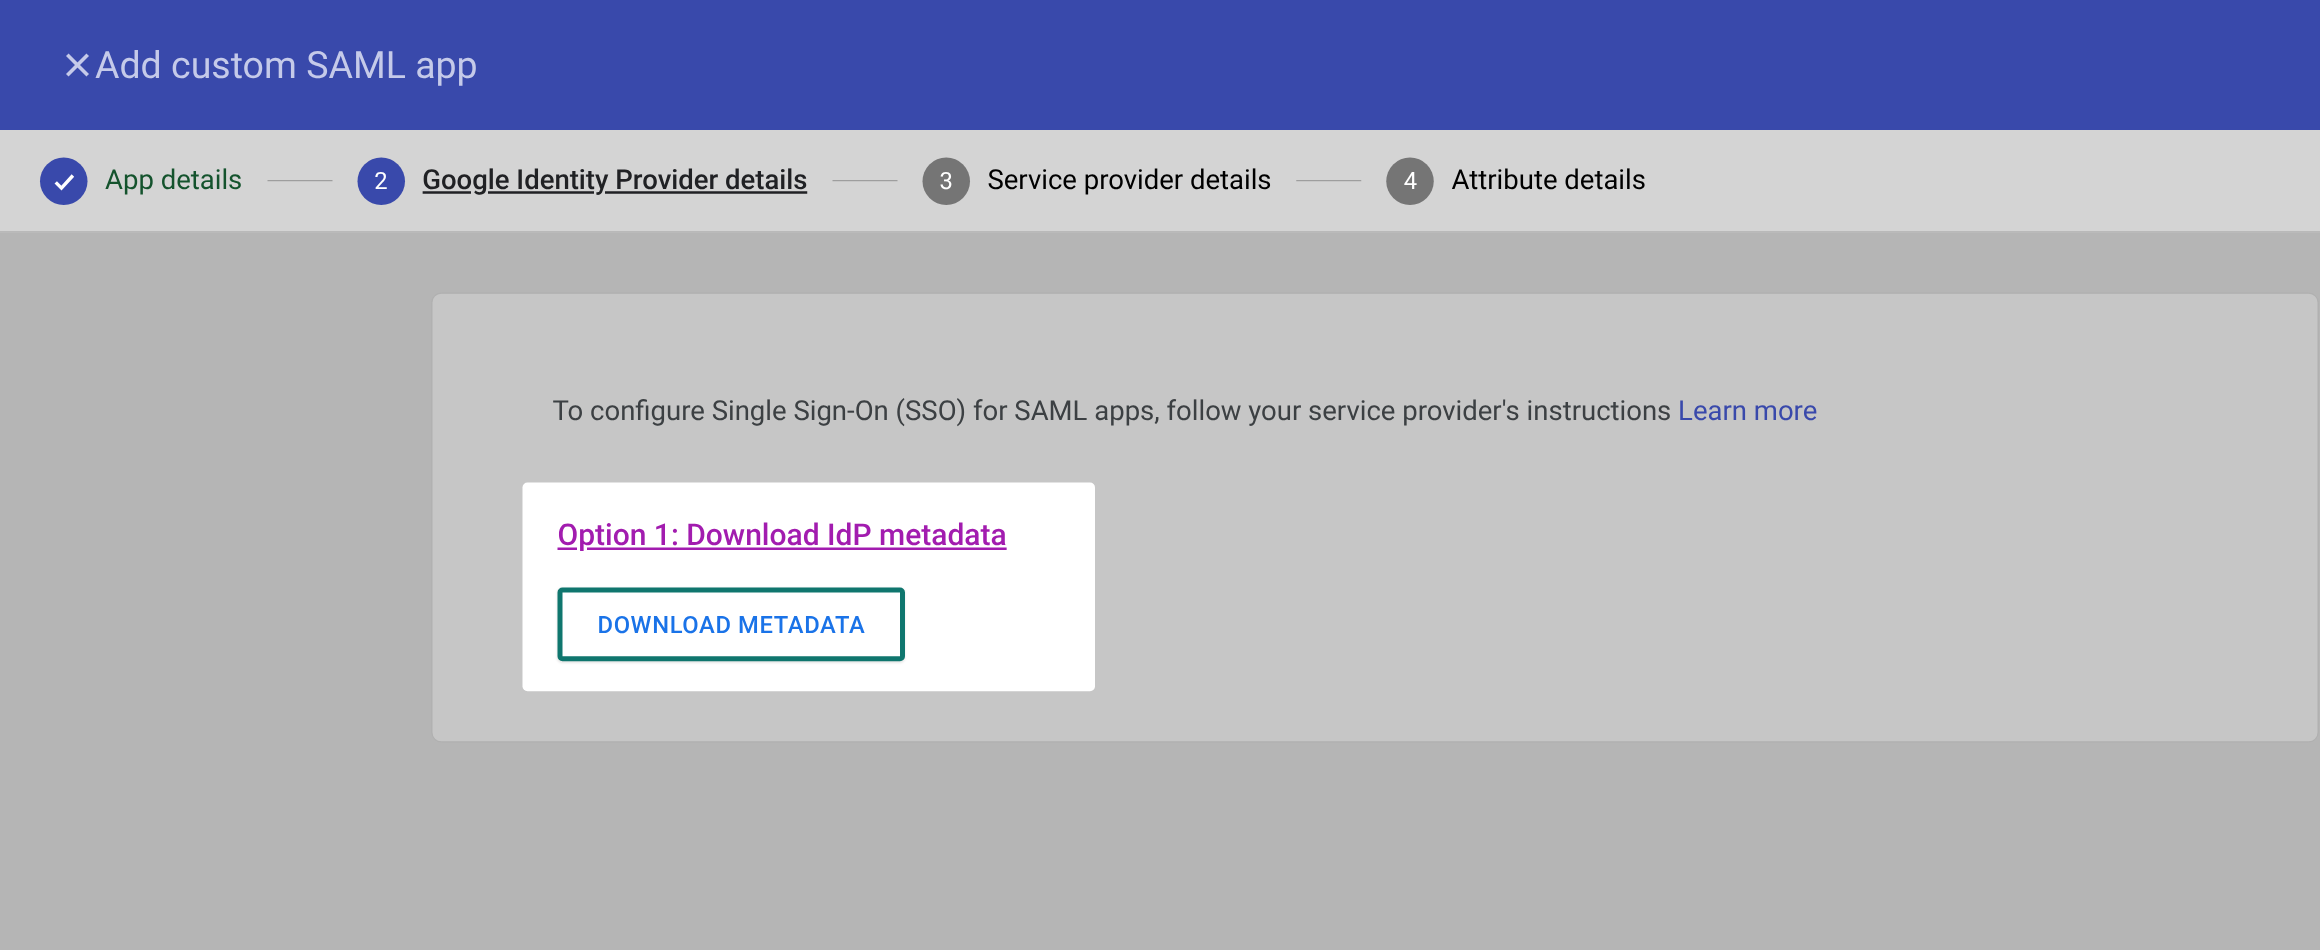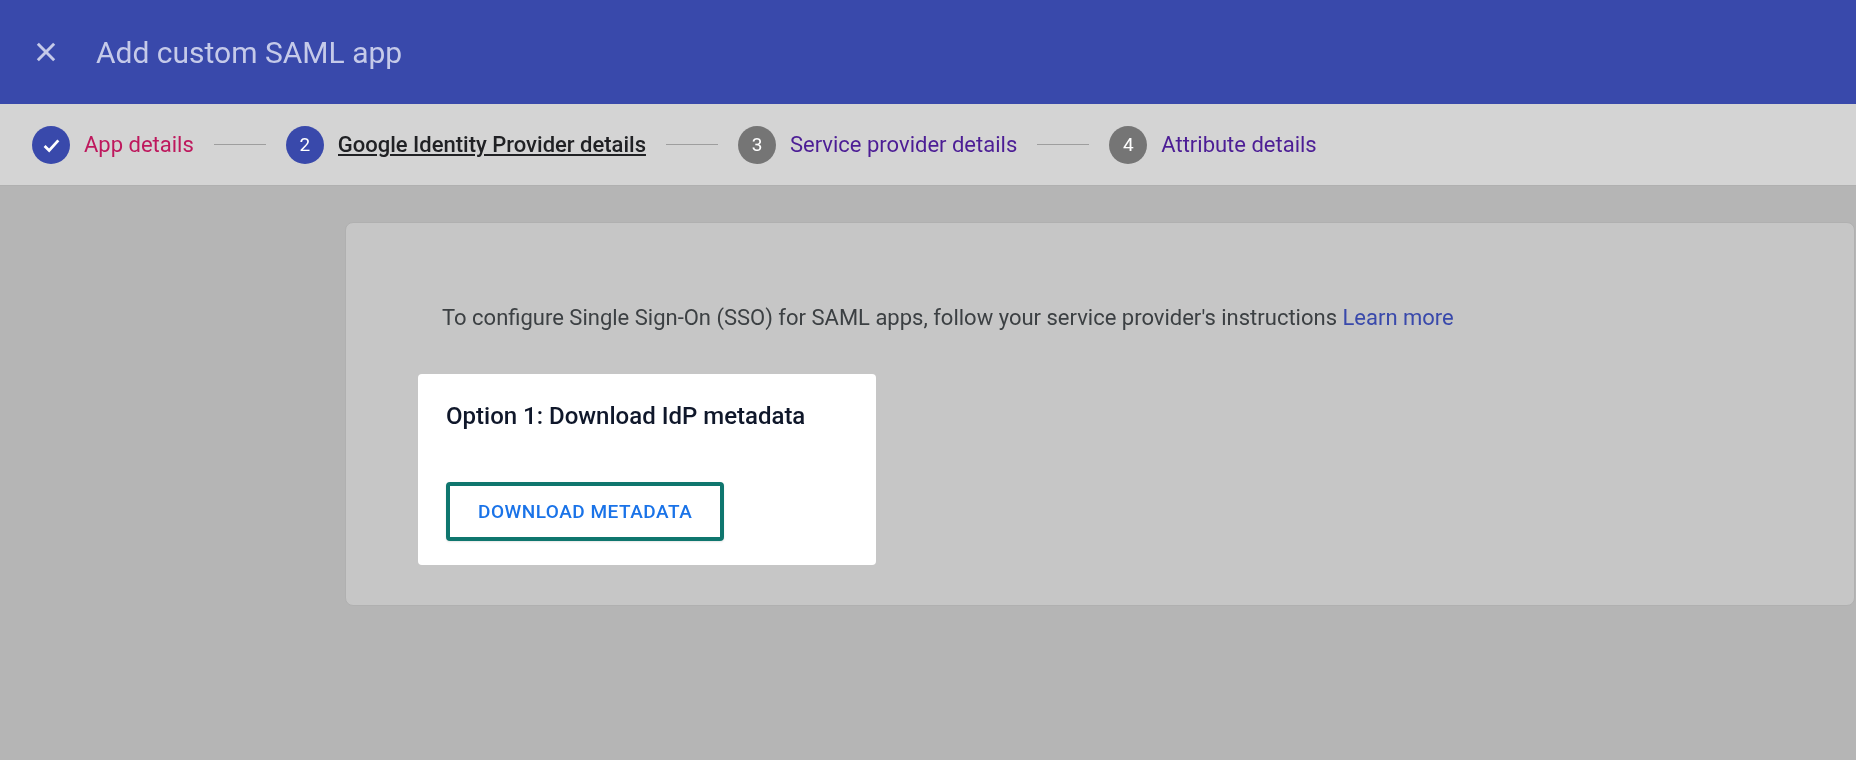--- a/index.html
+++ b/index.html
@@ -8,22 +8,21 @@
     height: 760px;
     font-family: 'Google Sans', Roboto, Arial, sans-serif;
     background: #b5b5b5;
     overflow: hidden;
   }
   .header {
     background: #3949ab;
     height: 104px;
     display: flex;
     align-items: center;
-    padding-left: 32px;
-    gap: 36px;
+    padding-left: 48px;
   }
   .close-icon {
     width: 28px;
     height: 28px;
     display: flex;
     align-items: center;
     justify-content: center;
     color: #c5cae9;
     cursor: pointer;
   }
@@ -59,32 +58,32 @@
   .step-circle.done { background: #3949ab; }
   .step-circle.current { background: #3949ab; }
   .step-circle.future { background: #757575; }
   .step-circle svg { width: 22px; height: 22px; stroke: #fff; stroke-width: 3; fill: none; }
   .step-label {
     margin-left: 14px;
     font-size: 22px;
     white-space: nowrap;
     overflow: hidden;
   }
-  .step-label.done { color: #be185d; font-weight: 400; }
+  .step-label.done { color: #14532d; font-weight: 400; }
   .step-label.current { color: #202124; font-weight: 500; max-width: 320px; text-decoration: underline; }
-  .step-label.future { color: #4c1d95; font-weight: 400; }
+  .step-label.future { color: #000000; font-weight: 400; }
   .step-connector {
     width: 52px;
     height: 1px;
     background: #9e9e9e;
     margin: 0 20px;
     flex-shrink: 0;
   }
   .content-area {
-    padding-top: 36px;
+    padding-top: 48px;
     padding-left: 345px;
   }
   .card {
     background: #c6c6c6;
     border: 1px solid #b0b0b0;
     border-radius: 8px;
     padding: 80px 96px 40px 96px;
     width: 1510px;
   }
   .intro-text {
@@ -99,23 +98,24 @@
   }
   .option-box {
     background: #ffffff;
     border-radius: 4px;
     padding: 28px 28px 24px 28px;
     width: 458px;
     margin-left: -24px;
   }
   .option-title {
     font-size: 24px;
-    color: #0f172a;
+    color: #a21caf;
     font-weight: 500;
-    margin-bottom: 52px;
+    margin-bottom: 28px;
+    text-decoration: underline;
   }
   .download-btn {
     display: inline-block;
     background: #ffffff;
     border: 4px solid #0f766e;
     border-radius: 4px;
     padding: 14px 28px;
     color: #1a73e8;
     font-size: 19px;
     font-weight: 500;

